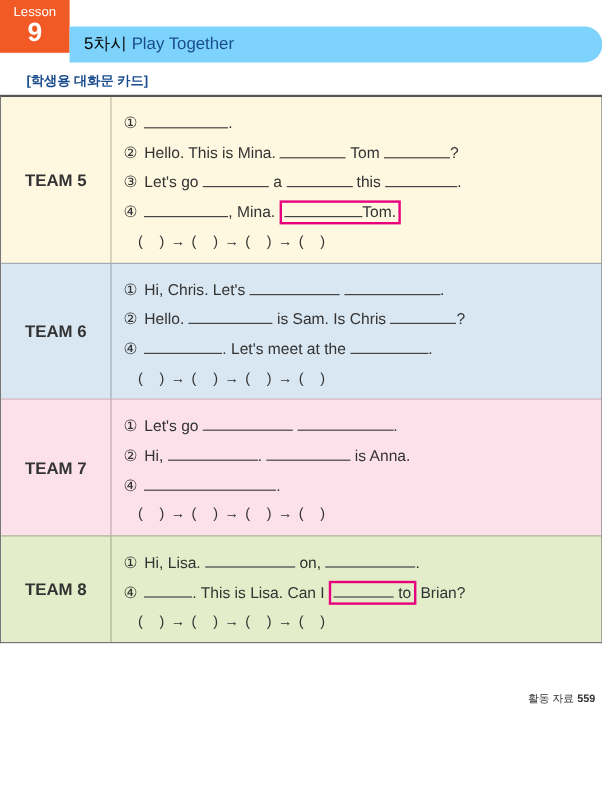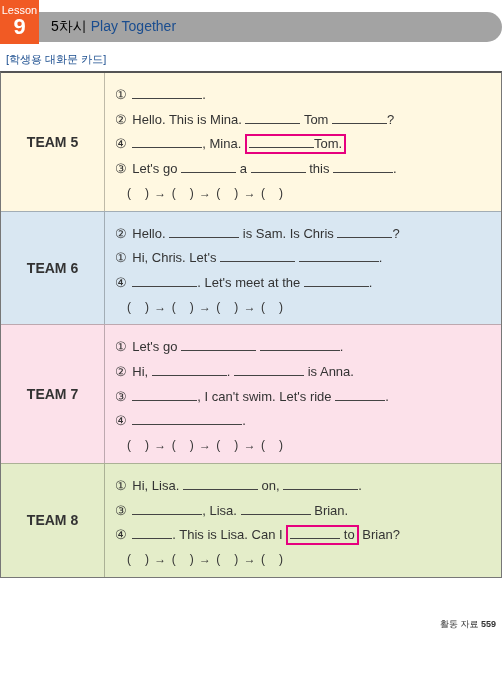--- a/index.html
+++ b/index.html
@@ -1,25 +1,25 @@
 <!DOCTYPE html>
 <html><head>
 <meta charset="utf-8">
 <style>
   * { box-sizing: border-box; margin: 0; padding: 0; }
   body { font-family: Arial, sans-serif; background: #fff; width: 502px; }
   .header-bar { display: flex; align-items: flex-start; margin-bottom: 8px; }
-  .lesson-box { background: #f15a24; color: #fff; text-align: center; width: 39px; padding: 4px 0 6px; font-size: 11px; }
+  .lesson-box { background: #f15a24; color: #fff; text-align: center; width: 58px; padding: 4px 0 6px; font-size: 11px; }
   .lesson-box .num { font-size: 22px; font-weight: bold; line-height: 1; }
-  .title-bar { flex: 1; background: #a3a3a3; padding: 6px 12px; margin-top: 12px; border-radius: 0 20px 20px 0; font-size: 14px; }
+  .title-bar { flex: 1; background: #7dd3fc; padding: 6px 12px; margin-top: 22px; border-radius: 0 20px 20px 0; font-size: 14px; }
   .title-bar .blue { color: #1a4d8f; }
-  .subhead { color: #1a4d8f; font-size: 11px; font-weight: normal; margin: 6px 0 4px 6px; }
+  .subhead { color: #1a4d8f; font-size: 11px; font-weight: bold; margin: 6px 0 4px 22px; }
   .grid { border: 1px solid #777; border-top: 2px solid #555; }
   .row { display: flex; }
-  .team-cell { width: 104px; display: flex; align-items: center; justify-content: center; font-weight: bold; font-size: 14px; color: #333; border-right: 1px solid rgba(0,0,0,0.25); }
+  .team-cell { width: 92px; display: flex; align-items: center; justify-content: center; font-weight: bold; font-size: 14px; color: #333; border-right: 1px solid rgba(0,0,0,0.25); }
   .content-cell { flex: 1; padding: 10px 10px 6px; font-size: 13px; color: #333; line-height: 1.9; }
   .bg-yellow { background: #fff8e1; }
   .bg-blue   { background: #d9e7f2; }
   .bg-pink   { background: #fce1ea; }
   .bg-green  { background: #e4edc9; }
   .row + .row { border-top: 1px solid rgba(0,0,0,0.25); }
   .blank { display: inline-block; border-bottom: 1px solid #444; height: 0.8em; vertical-align: baseline; }.w40{width:40px}.w50{width:50px}.w55{width:55px}.w60{width:60px}.w65{width:65px}.w70{width:70px}.w75{width:75px}.w80{width:80px}.w110{width:110px}
   .hl { border: 2px solid #e6007e; padding: 0 2px; display: inline-block; line-height: 1.2; }
   .hl .blank { border-bottom-color: #444; }
   .circ { display:inline-block; text-align:center; font-size:13px; margin-right:2px; }
@@ -43,52 +43,50 @@
 
 <div class="subhead">[학생용 대화문 카드]</div>
 
 <div class="grid">
 
   <div class="row bg-yellow">
     <div class="team-cell">TEAM 5</div>
     <div class="content-cell">
       <div><span class="circ">①</span> <span class="blank w70"></span><span>.</span></div>
       <div><span class="circ">②</span> <span>Hello. This is Mina.</span> <span class="blank w55"></span> <span>Tom</span> <span class="blank w55"></span><span>?</span></div>
+      <div><span class="circ">③</span> <span>Let's go</span> <span class="blank w55"></span> <span>a</span> <span class="blank w55"></span> <span>this</span> <span class="blank w60"></span><span>.</span></div>
       <div><span class="circ">④</span> <span class="blank w70"></span><span>, Mina.</span> <span class="hl"><span class="blank w65"></span><span>Tom.</span></span></div>
-      <div><span class="circ">③</span> <span>Let's go</span> <span class="blank w55"></span> <span>a</span> <span class="blank w55"></span> <span>this</span> <span class="blank w60"></span><span>.</span></div>
       <div class="seq">( ) → ( ) → ( ) → ( )</div>
     </div>
   </div>
 
   <div class="row bg-blue">
     <div class="team-cell">TEAM 6</div>
     <div class="content-cell">
+      <div><span class="circ">①</span> <span>Hi, Chris. Let's</span> <span class="blank w75"></span> <span class="blank w80"></span><span>.</span></div>
       <div><span class="circ">②</span> <span>Hello.</span> <span class="blank w70"></span> <span>is Sam. Is Chris</span> <span class="blank w55"></span><span>?</span></div>
-      <div><span class="circ">①</span> <span>Hi, Chris. Let's</span> <span class="blank w75"></span> <span class="blank w80"></span><span>.</span></div>
       <div><span class="circ">④</span> <span class="blank w65"></span><span>. Let's meet at the</span> <span class="blank w65"></span><span>.</span></div>
       <div class="seq">( ) → ( ) → ( ) → ( )</div>
     </div>
   </div>
 
   <div class="row bg-pink">
     <div class="team-cell">TEAM 7</div>
     <div class="content-cell">
       <div><span class="circ">①</span> <span>Let's go</span> <span class="blank w75"></span> <span class="blank w80"></span><span>.</span></div>
       <div><span class="circ">②</span> <span>Hi,</span> <span class="blank w75"></span><span>.</span> <span class="blank w70"></span> <span>is Anna.</span></div>
-      <div><span class="circ">③</span> <span class="blank w65"></span><span>, I can't swim. Let's ride</span> <span class="blank w50"></span><span>.</span></div>
       <div><span class="circ">④</span> <span class="blank w110"></span><span>.</span></div>
       <div class="seq">( ) → ( ) → ( ) → ( )</div>
     </div>
   </div>
 
   <div class="row bg-green">
     <div class="team-cell">TEAM 8</div>
     <div class="content-cell">
       <div><span class="circ">①</span> <span>Hi, Lisa.</span> <span class="blank w75"></span> <span>on,</span> <span class="blank w75"></span><span>.</span></div>
-      <div><span class="circ">③</span> <span class="blank w70"></span><span>, Lisa.</span> <span class="blank w70"></span> <span>Brian.</span></div>
       <div><span class="circ">④</span> <span class="blank w40"></span><span>. This is Lisa. Can I</span> <span class="hl"><span class="blank w50"></span> <span>to</span></span> <span>Brian?</span></div>
       <div class="seq">( ) → ( ) → ( ) → ( )</div>
     </div>
   </div>
 
 </div>
 
 <div class="footer">
   <span>활동 자료</span>
   <span class="pg">559</span>

